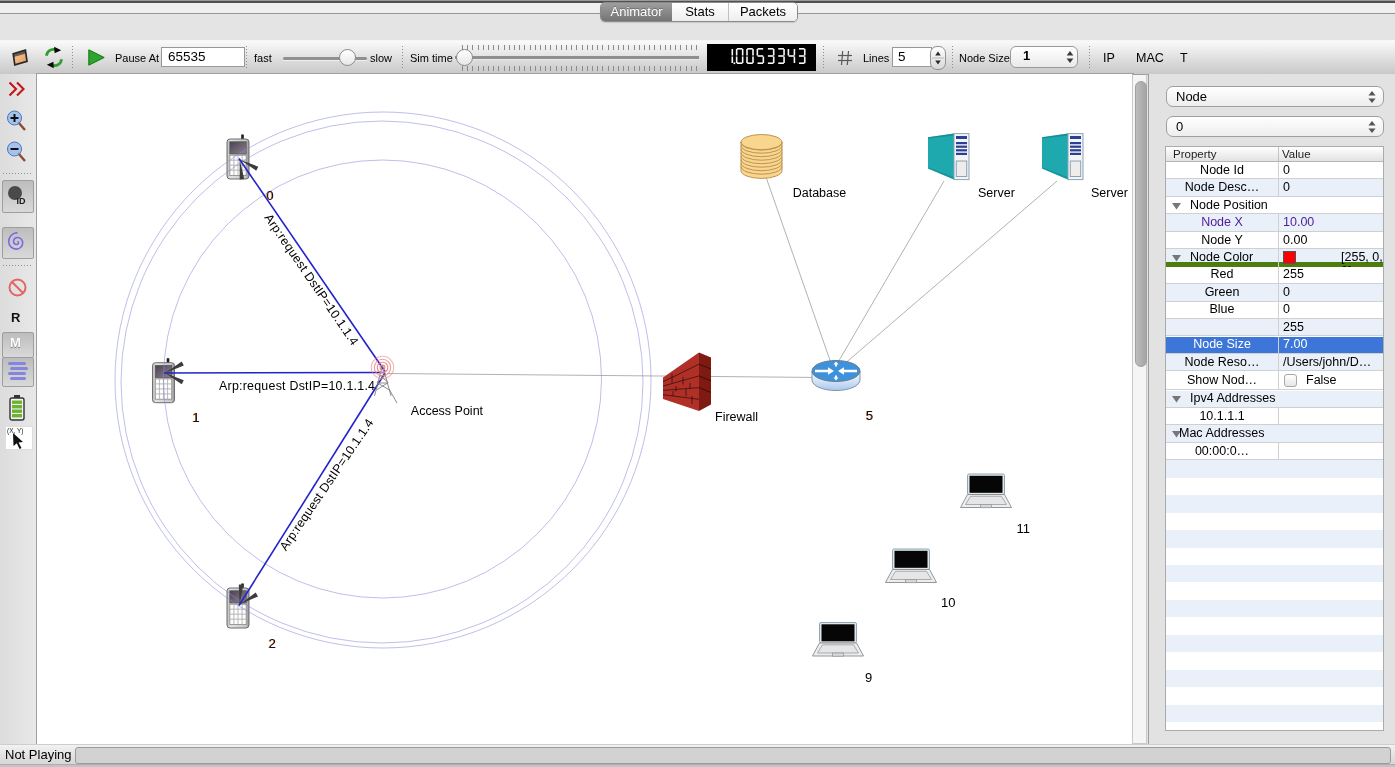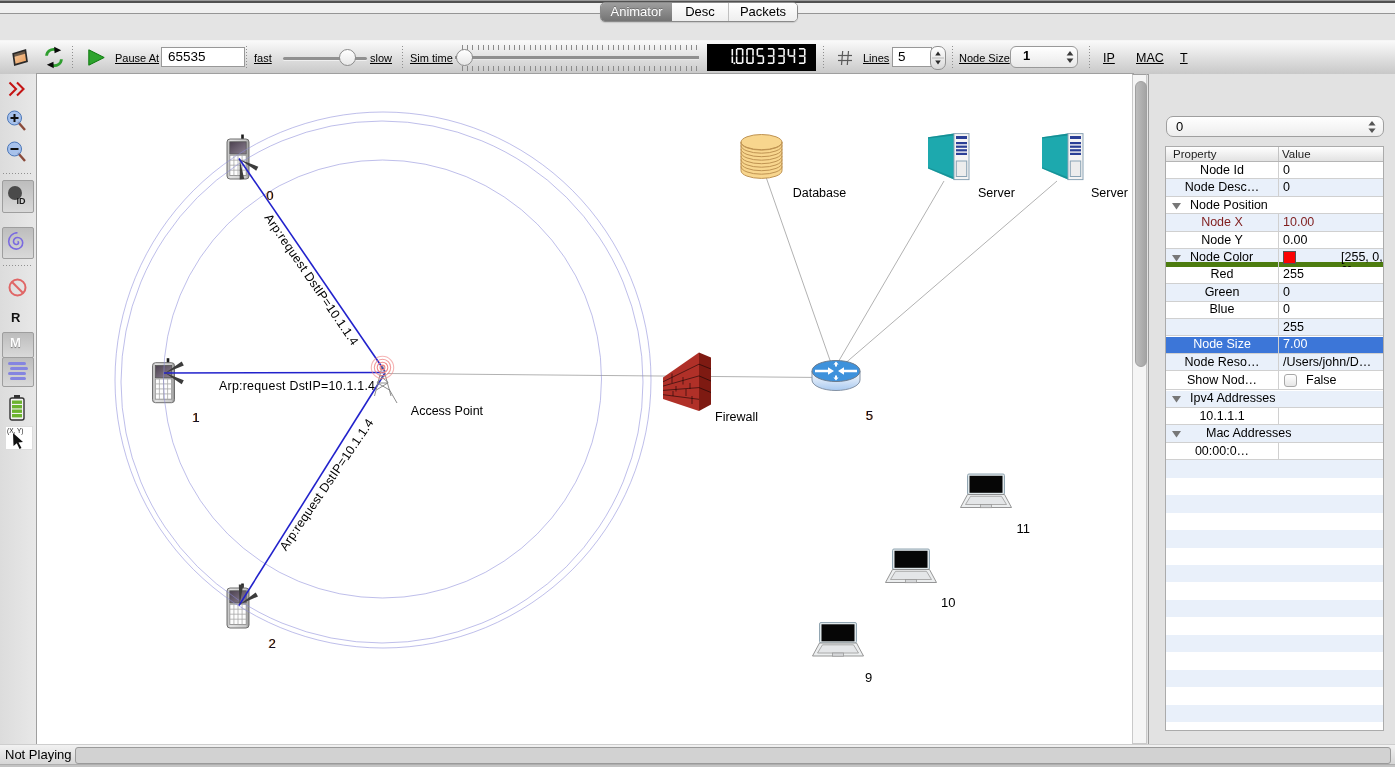--- a/index.html
+++ b/index.html
@@ -1,30 +1,30 @@
 <!DOCTYPE html>
 <html><head><meta charset="utf-8"><style>
 html,body{margin:0;padding:0;}
 body{width:1395px;height:767px;position:relative;overflow:hidden;background:#e4e4e4;
   font-family:"Liberation Sans",sans-serif;-webkit-font-smoothing:antialiased;}
 .abs{position:absolute;}
 .dotsep{position:absolute;width:1px;top:46px;height:22px;
   background-image:repeating-linear-gradient(180deg,#8f8f8f 0 1px,transparent 1px 3px);}
-.tlabel{position:absolute;top:10.5px;font-size:11px;color:#000;text-decoration:underline;}
+.tlabel{position:absolute;top:10.5px;font-size:11px;color:#000;}
 .vsep-dot{background-image:repeating-linear-gradient(90deg,#909090 0 1px,transparent 1px 3px);height:1px;}
 </style></head>
 <body>
 
 <div class="abs" style="left:0;top:0;width:1395px;height:1px;background:#9b9b9b;"></div>
 <div class="abs" style="left:0;top:1px;width:1395px;height:2px;background:#515151;"></div>
 <div class="abs" style="left:0;top:3px;width:1395px;height:10px;background:#f0f0f0;border-bottom:1px solid #959595;"></div>
 
 <div class="abs" style="left:600px;top:2px;height:18px;border:1px solid #8a8a8a;border-radius:5px;display:flex;overflow:hidden;box-shadow:0 1px 1px rgba(0,0,0,0.12);">
   <div style="width:71px;background:linear-gradient(#9e9e9e,#747474);color:#fff;font-size:13px;line-height:18px;text-align:center;text-shadow:0 -1px 0 rgba(0,0,0,0.25);">Animator</div>
-  <div style="width:56px;background:linear-gradient(#ffffff,#eeeeee);color:#000;font-size:13px;line-height:18px;text-align:center;">Desc</div>
+  <div style="width:56px;background:linear-gradient(#ffffff,#eeeeee);color:#000;font-size:13px;line-height:18px;text-align:center;">Stats</div>
   <div style="width:68px;background:linear-gradient(#ffffff,#eeeeee);color:#000;font-size:13px;line-height:18px;text-align:center;border-left:1px solid #c0c0c0;">Packets</div>
 </div>
 
 <div class="abs" id="toolbar" style="left:0;top:40px;width:1395px;height:33px;background:linear-gradient(#fafafa,#dedede 55%,#c8c8c8);border-top:1px solid #f6f6f6;border-bottom:1px solid #9a9a9a;">
 
   <svg class="abs" style="left:10px;top:6px" width="20" height="20" viewBox="0 0 20 20">
     <defs>
         <linearGradient id="snap" x1="0" y1="0" x2="1" y2="1">
       <stop offset="0" stop-color="#f6cfa6"></stop>
           <stop offset="1" stop-color="#e89a58"></stop>
@@ -405,20 +405,27 @@
 <div class="abs" style="left:1132px;top:74px;width:15px;height:670px;background:#f5f5f5;border:1px solid #c9c9c9;border-top:1px solid #9f9f9f;box-sizing:border-box;">
   <div style="position:absolute;left:1.5px;top:6px;width:10px;height:284px;border-radius:6px;background:linear-gradient(90deg,#bdbdbd,#a4a4a4);border:1px solid #a0a0a0;"></div>
 </div>
 <div class="abs" style="left:1148px;top:74px;width:1px;height:670px;background:#9c9c9c;"></div>
 <svg class="abs" style="left:1150px;top:424px" width="7" height="12" viewBox="0 0 7 12">
     <polyline points="5.5,1 1.5,6 5.5,11" fill="none" stroke="#8a8a8a" stroke-width="1.6"></polyline>
   </svg>
 
 <div class="abs" id="rightpanel" style="left:1149px;top:74px;width:246px;height:670px;background:#e2e2e2;">
 
+  <div class="abs" style="left:17px;top:12px;width:216px;height:19px;border:1px solid #9f9f9f;border-radius:7px;background:linear-gradient(#ffffff,#ededed);">
+    <span style="position:absolute;left:9px;top:2px;font-size:13px;">Node</span>
+    <svg style="position:absolute;right:7px;top:3.5px" width="8" height="12" viewBox="0 0 8 12">
+      <polygon points="4,0 7.6,4.4 0.4,4.4" fill="#555"></polygon>
+        <polygon points="4,12 7.6,7.6 0.4,7.6" fill="#555"></polygon>
+    </svg>
+  </div>
 
   <div class="abs" style="left:17px;top:42px;width:216px;height:19px;border:1px solid #9f9f9f;border-radius:7px;background:linear-gradient(#ffffff,#ededed);">
     <span style="position:absolute;left:9px;top:2px;font-size:13px;">0</span>
     <svg style="position:absolute;right:7px;top:3.5px" width="8" height="12" viewBox="0 0 8 12">
       <polygon points="4,0 7.6,4.4 0.4,4.4" fill="#555"></polygon>
         <polygon points="4,12 7.6,7.6 0.4,7.6" fill="#555"></polygon>
     </svg>
   </div>
 
   <div class="abs" id="proptable" style="left:16px;top:72px;width:219px;height:585px;background:#fff;border:1px solid #ababab;box-sizing:border-box;overflow:hidden;font-size:12.5px;">
@@ -436,21 +443,21 @@
         <span style="position:absolute;left:0;top:0.7249999999999996px;width:112px;text-align:center;">Node Desc…</span>
         <div style="position:absolute;left:112px;top:0;width:1px;height:17.45px;background:#d0d0d0;"></div>
         <span style="position:absolute;left:117px;top:0.7249999999999996px;">0</span>
       </div>
       <div style="position:absolute;left:0;top:49.900000000000006px;width:100%;height:17.45px;background:#ffffff;color:#000;border-bottom:1px solid #d0d0d0;box-sizing:border-box;">
         <svg style="position:absolute;left:6px;top:5.725px" width="9" height="7">
           <polygon points="0,0 9,0 4.5,6.5" fill="#777"></polygon>
         </svg>
         <span style="position:absolute;left:24px;top:0.7249999999999996px;">Node Position</span>
       </div>
-      <div style="position:absolute;left:0;top:67.35000000000001px;width:100%;height:17.45px;background:#e9f0fa;color:#7f1d1d;border-bottom:1px solid #d0d0d0;box-sizing:border-box;">
+      <div style="position:absolute;left:0;top:67.35000000000001px;width:100%;height:17.45px;background:#e9f0fa;color:#4c1d95;border-bottom:1px solid #d0d0d0;box-sizing:border-box;">
         <span style="position:absolute;left:0;top:0.7249999999999996px;width:112px;text-align:center;">Node X</span>
         <div style="position:absolute;left:112px;top:0;width:1px;height:17.45px;background:#d0d0d0;"></div>
         <span style="position:absolute;left:117px;top:0.7249999999999996px;">10.00</span>
       </div>
       <div style="position:absolute;left:0;top:84.80000000000001px;width:100%;height:17.45px;background:#ffffff;color:#000;border-bottom:1px solid #d0d0d0;box-sizing:border-box;">
         <span style="position:absolute;left:0;top:0.7249999999999996px;width:112px;text-align:center;">Node Y</span>
         <div style="position:absolute;left:112px;top:0;width:1px;height:17.45px;background:#d0d0d0;"></div>
         <span style="position:absolute;left:117px;top:0.7249999999999996px;">0.00</span>
       </div>
       <div style="position:absolute;left:0;top:102.25000000000001px;width:100%;height:17.45px;background:#e9f0fa;color:#000;border-bottom:5px solid #4d7c0f;box-sizing:border-box;">
@@ -505,21 +512,21 @@
         <span style="position:absolute;left:24px;top:0.7249999999999996px;">Ipv4 Addresses</span>
       </div>
       <div style="position:absolute;left:0;top:260.94999999999993px;width:100%;height:17.45px;background:#ffffff;color:#000;border-bottom:1px solid #d0d0d0;box-sizing:border-box;">
         <span style="position:absolute;left:0;top:0.7249999999999996px;width:112px;text-align:center;">10.1.1.1</span>
         <div style="position:absolute;left:112px;top:0;width:1px;height:17.45px;background:#d0d0d0;"></div>
       </div>
       <div style="position:absolute;left:0;top:278.3999999999999px;width:100%;height:17.45px;background:#e9f0fa;color:#000;border-bottom:1px solid #d0d0d0;box-sizing:border-box;">
         <svg style="position:absolute;left:6px;top:5.725px" width="9" height="7">
           <polygon points="0,0 9,0 4.5,6.5" fill="#777"></polygon>
         </svg>
-        <span style="position:absolute;left:40px;top:0.7249999999999996px;">Mac Addresses</span>
+        <span style="position:absolute;left:13px;top:0.7249999999999996px;">Mac Addresses</span>
       </div>
       <div style="position:absolute;left:0;top:295.8499999999999px;width:100%;height:17.45px;background:#ffffff;color:#000;border-bottom:1px solid #d0d0d0;box-sizing:border-box;">
         <span style="position:absolute;left:0;top:0.7249999999999996px;width:112px;text-align:center;">00:00:0…</span>
         <div style="position:absolute;left:112px;top:0;width:1px;height:17.45px;background:#d0d0d0;"></div>
       </div>
       <div style="position:absolute;left:0;top:313.2999999999999px;width:100%;height:17.45px;background:#e9f0fa;"></div>
       <div style="position:absolute;left:0;top:330.7499999999999px;width:100%;height:17.45px;background:#ffffff;"></div>
       <div style="position:absolute;left:0;top:348.1999999999999px;width:100%;height:17.45px;background:#e9f0fa;"></div>
       <div style="position:absolute;left:0;top:365.64999999999986px;width:100%;height:17.45px;background:#ffffff;"></div>
       <div style="position:absolute;left:0;top:383.09999999999985px;width:100%;height:17.45px;background:#e9f0fa;"></div>

